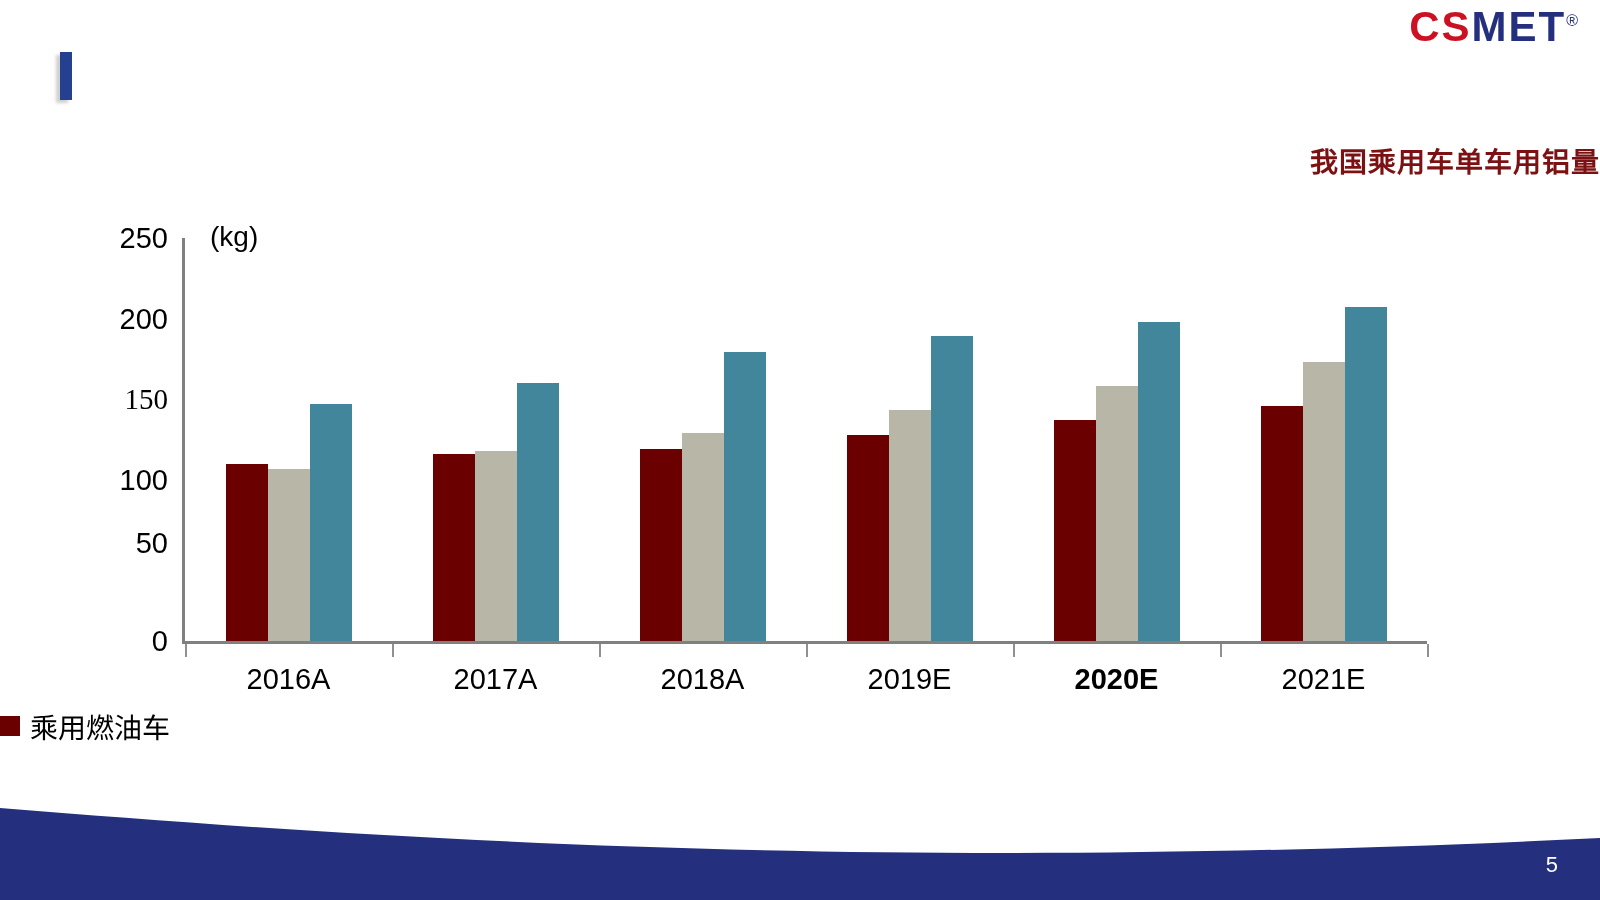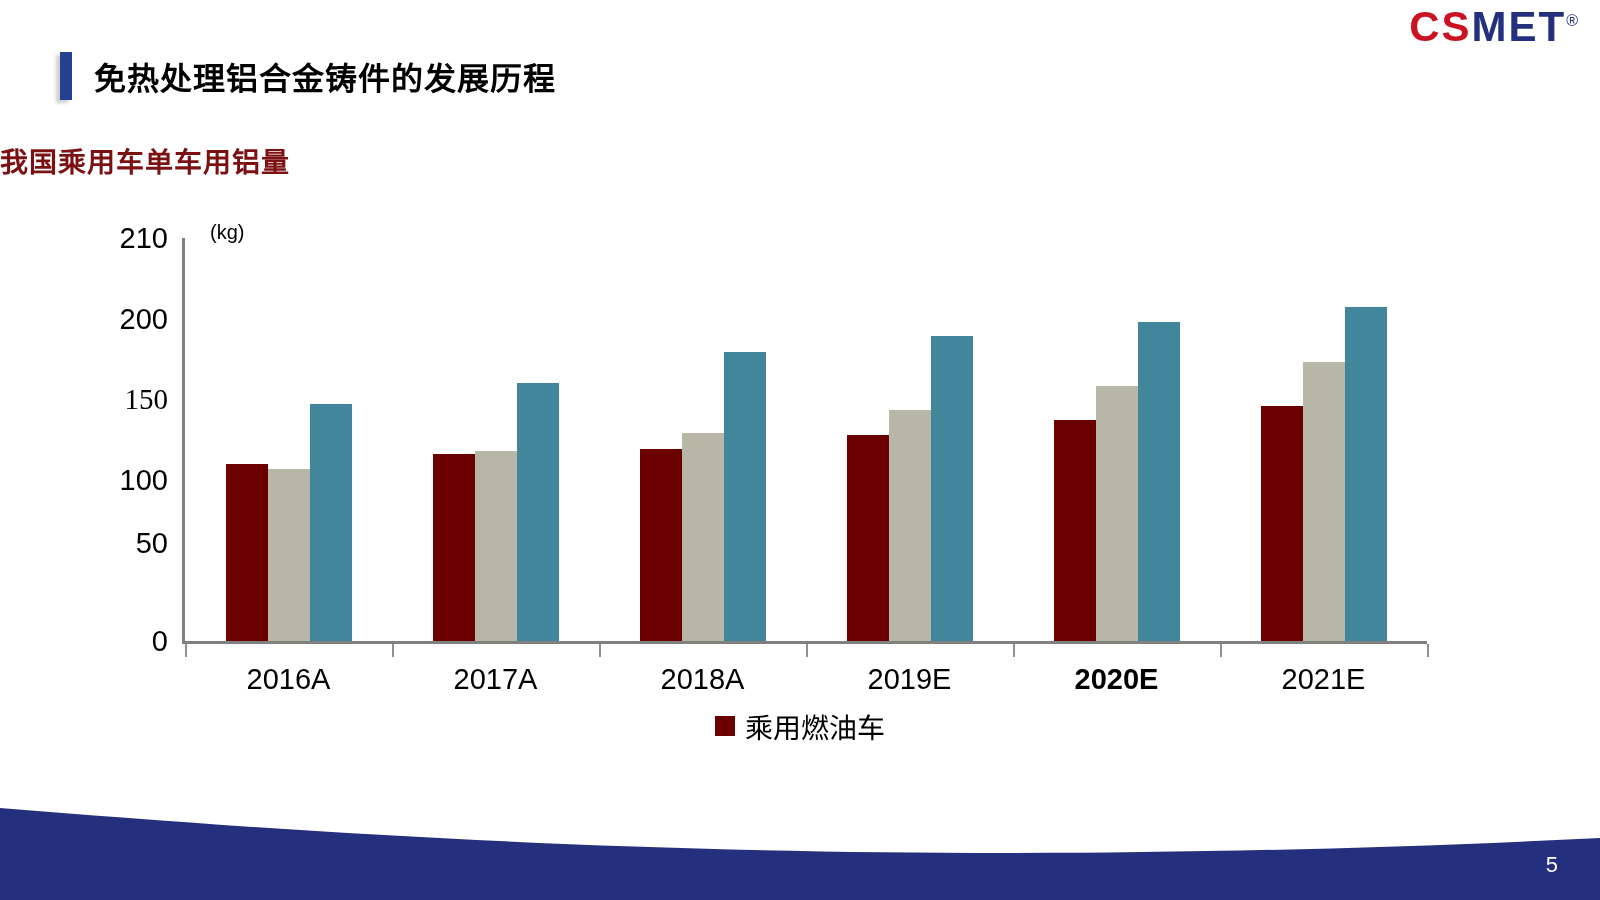--- a/index.html
+++ b/index.html
@@ -64,21 +64,21 @@
     letter-spacing: 1px;
     white-space: nowrap;
   }
 
   
   .chart-title {
     position: absolute;
     top: 140px;
     left: 0;
     width: 1600px;
-    text-align: left;
+    text-align: right;
     font-size: 28px;
     font-weight: bold;
     color: #7B1113;
     letter-spacing: 1px;
   }
 
   .chart-area {
     position: absolute;
     left: 110px;
     top: 215px;
@@ -112,21 +112,21 @@
     font-size: 29px;
     color: #000000;
     text-align: right;
     white-space: nowrap;
   }
 
   .unit-label {
     position: absolute;
     left: 100px;
     top: 6px;
-    font-size: 20px;
+    font-size: 28px;
     color: #000000;
   }
 
   .plot {
     position: absolute;
     left: 75px;
     top: 23px;
     width: 1242px;
     height: 403px;
   }
@@ -161,21 +161,20 @@
     white-space: nowrap;
   }
 
   
   .legend {
     position: absolute;
     left: 0;
     top: 706px;
     width: 1600px;
     display: flex;
-    justify-content: center;
     align-items: center;
     gap: 44px;
   }
   .legend-item { display: flex; align-items: center; }
   .legend-swatch {
     width: 20px;
     height: 20px;
     margin-right: 10px;
     display: inline-block;
   }
@@ -205,36 +204,35 @@
 <body>
 
 <div class="slide">
 
   <div class="logo">
     <span class="cs">CS</span><span class="met">MET</span><span class="reg">®</span>
   </div>
 
   <div class="title-row">
     <div class="title-bar"></div>
-    <div class="title-text">免热处理铝合金铸件的发展历程</div>
   </div>
 
   <div class="chart-title">我国乘用车单车用铝量</div>
 
   <div class="chart-area">
     <div class="unit-label">(kg)</div>
     <div class="y-axis-line"></div>
     <div class="x-axis-line"></div>
     <div class="y-ticks" id="y-ticks">
         <div class="y-tick-label" style="top: 426px;">0</div>
         <div class="y-tick-label" style="top: 328px;">50</div>
         <div class="y-tick-label" style="top: 264.8px;">100</div>
         <div class="y-tick-label" style="top: 184.2px; font-family: Liberation Serif, serif;">150</div>
         <div class="y-tick-label" style="top: 103.6px;">200</div>
-        <div class="y-tick-label" style="top: 23px;">210</div>
+        <div class="y-tick-label" style="top: 23px;">250</div>
       </div>
     <div class="plot" id="plot">
         <div class="group" style="left: 0px; width: 207px;">
           <div class="bar s0" title="乘用燃油车 2016A: 110" style="height: 177.32px; background: rgb(107, 0, 0);"></div>
           <div class="bar s1" title="乘用纯电车 2016A: 107" style="height: 172.484px; background: rgb(184, 182, 166);"></div>
           <div class="bar s2" title="乘用混动车 2016A: 147" style="height: 236.964px; background: rgb(66, 134, 156);"></div>
         </div>
         <div class="group" style="left: 207px; width: 207px;">
           <div class="bar s0" title="乘用燃油车 2017A: 116" style="height: 186.992px; background: rgb(107, 0, 0);"></div>
           <div class="bar s1" title="乘用纯电车 2017A: 118" style="height: 190.216px; background: rgb(184, 182, 166);"></div>

